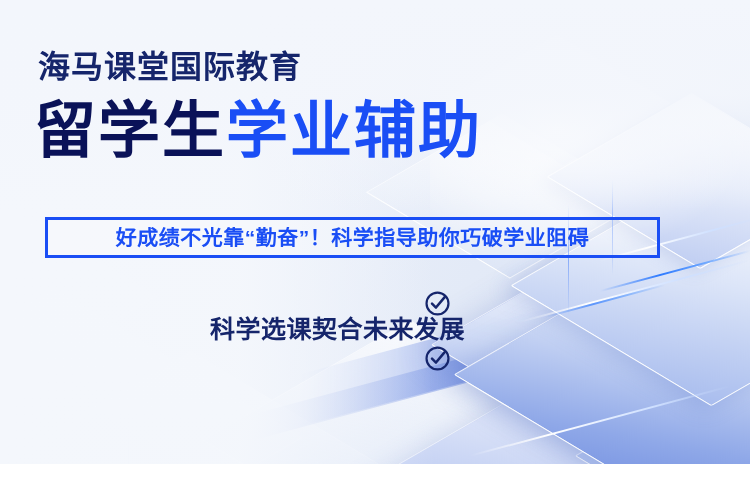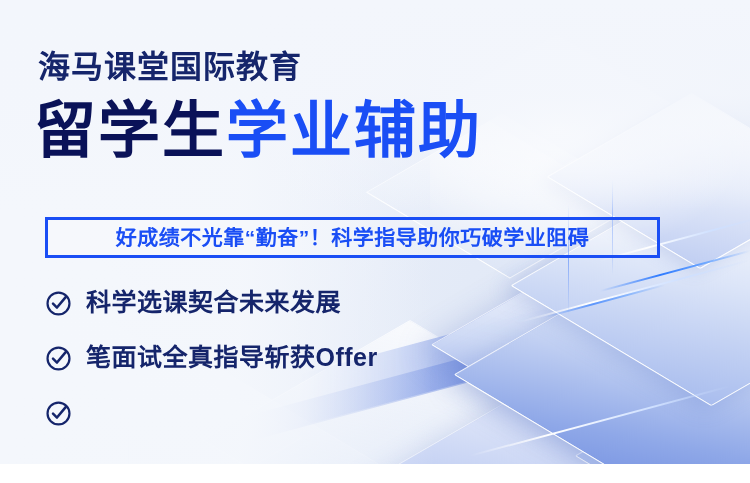--- a/index.html
+++ b/index.html
@@ -241,22 +241,23 @@
   }
 
   .bullets {
     position: absolute;
     left: 45px;
     top: 290px;
     width: 420px;
   }
   .bullet {
     display: flex;
-    align-items: flex-start;
+    align-items: flex-end;
     height: 55px;
+    flex-direction: column;
   }
   .bullet-icon {
     width: 27px;
     height: 27px;
     flex: 0 0 27px;
     margin-right: 14px;
     display: block;
   }
   .bullet-text {
     font-size: 25px;
@@ -321,27 +322,20 @@
     <div class="bullets">
 
       <div class="bullet">
         <svg class="bullet-icon" viewBox="0 0 32 32">
           <circle cx="16" cy="16" r="13" fill="none" stroke="#15256b" stroke-width="2.6"></circle>
           <path d="M9.5 16.2 L14.2 20.8 L24.5 8.4" fill="none" stroke="#15256b" stroke-width="3" stroke-linecap="round" stroke-linejoin="round"></path>
         </svg>
         <span class="bullet-text">科学选课契合未来发展</span>
       </div>
 
-      <div class="bullet">
-        <svg class="bullet-icon" viewBox="0 0 32 32">
-          <circle cx="16" cy="16" r="13" fill="none" stroke="#15256b" stroke-width="2.6"></circle>
-          <path d="M9.5 16.2 L14.2 20.8 L24.5 8.4" fill="none" stroke="#15256b" stroke-width="3" stroke-linecap="round" stroke-linejoin="round"></path>
-        </svg>
-        <span class="bullet-text">笔面试全真指导斩获Offer</span>
-      </div>
 
       <div class="bullet">
         <svg class="bullet-icon" viewBox="0 0 32 32">
           <circle cx="16" cy="16" r="13" fill="none" stroke="#15256b" stroke-width="2.6"></circle>
           <path d="M9.5 16.2 L14.2 20.8 L24.5 8.4" fill="none" stroke="#15256b" stroke-width="3" stroke-linecap="round" stroke-linejoin="round"></path>
         </svg>
       </div>
 
     </div>
   </div>

